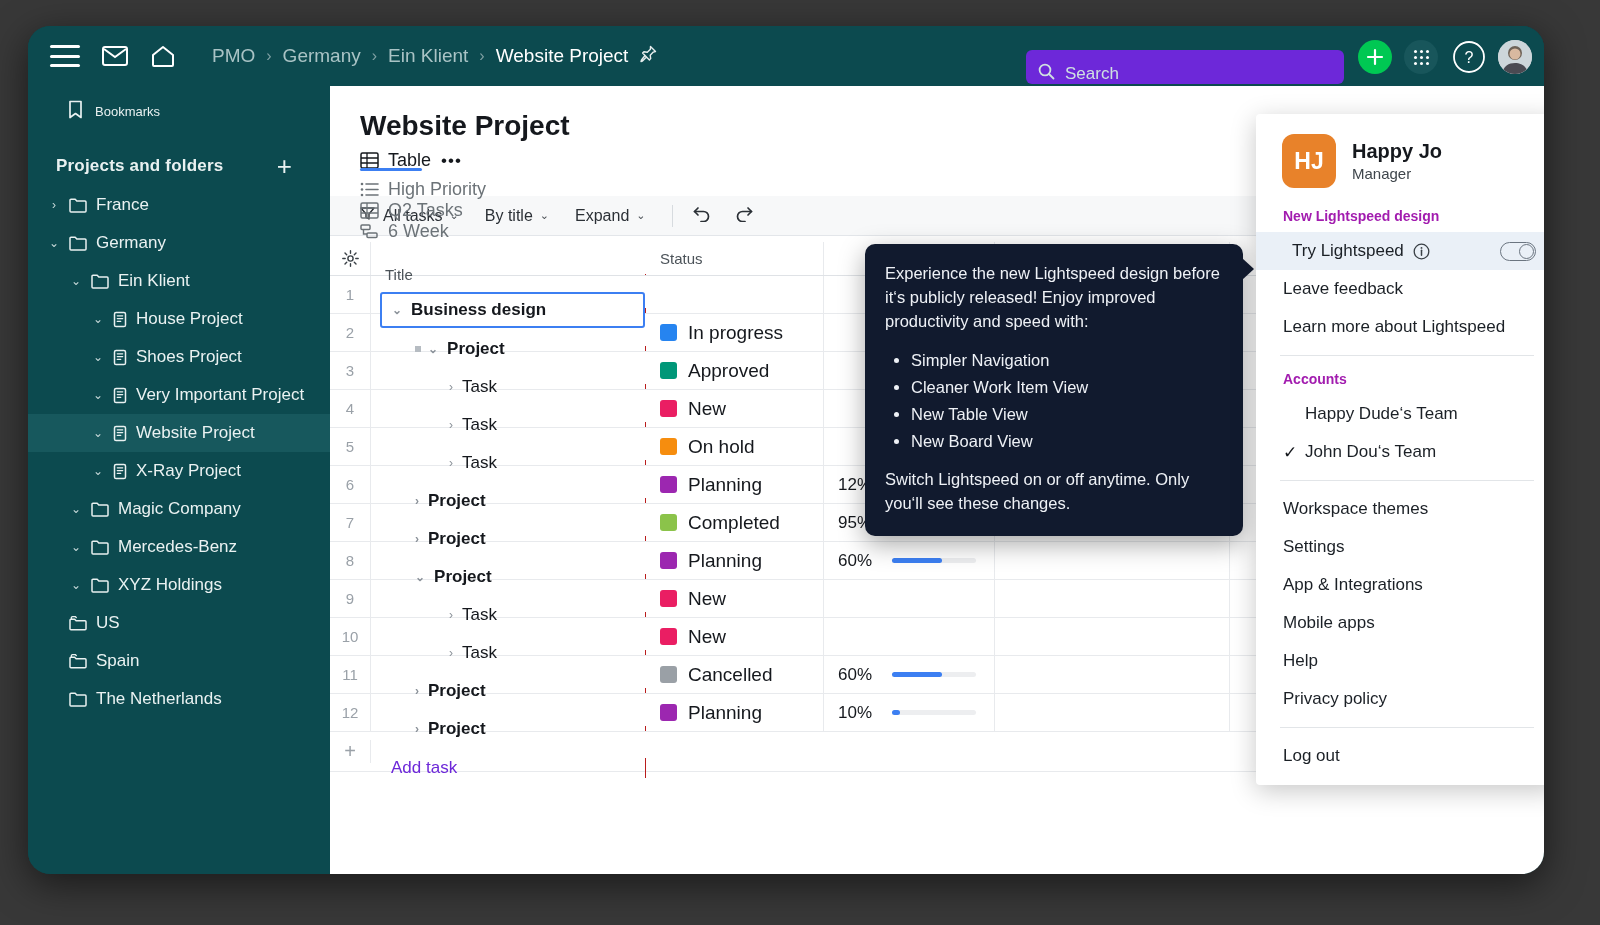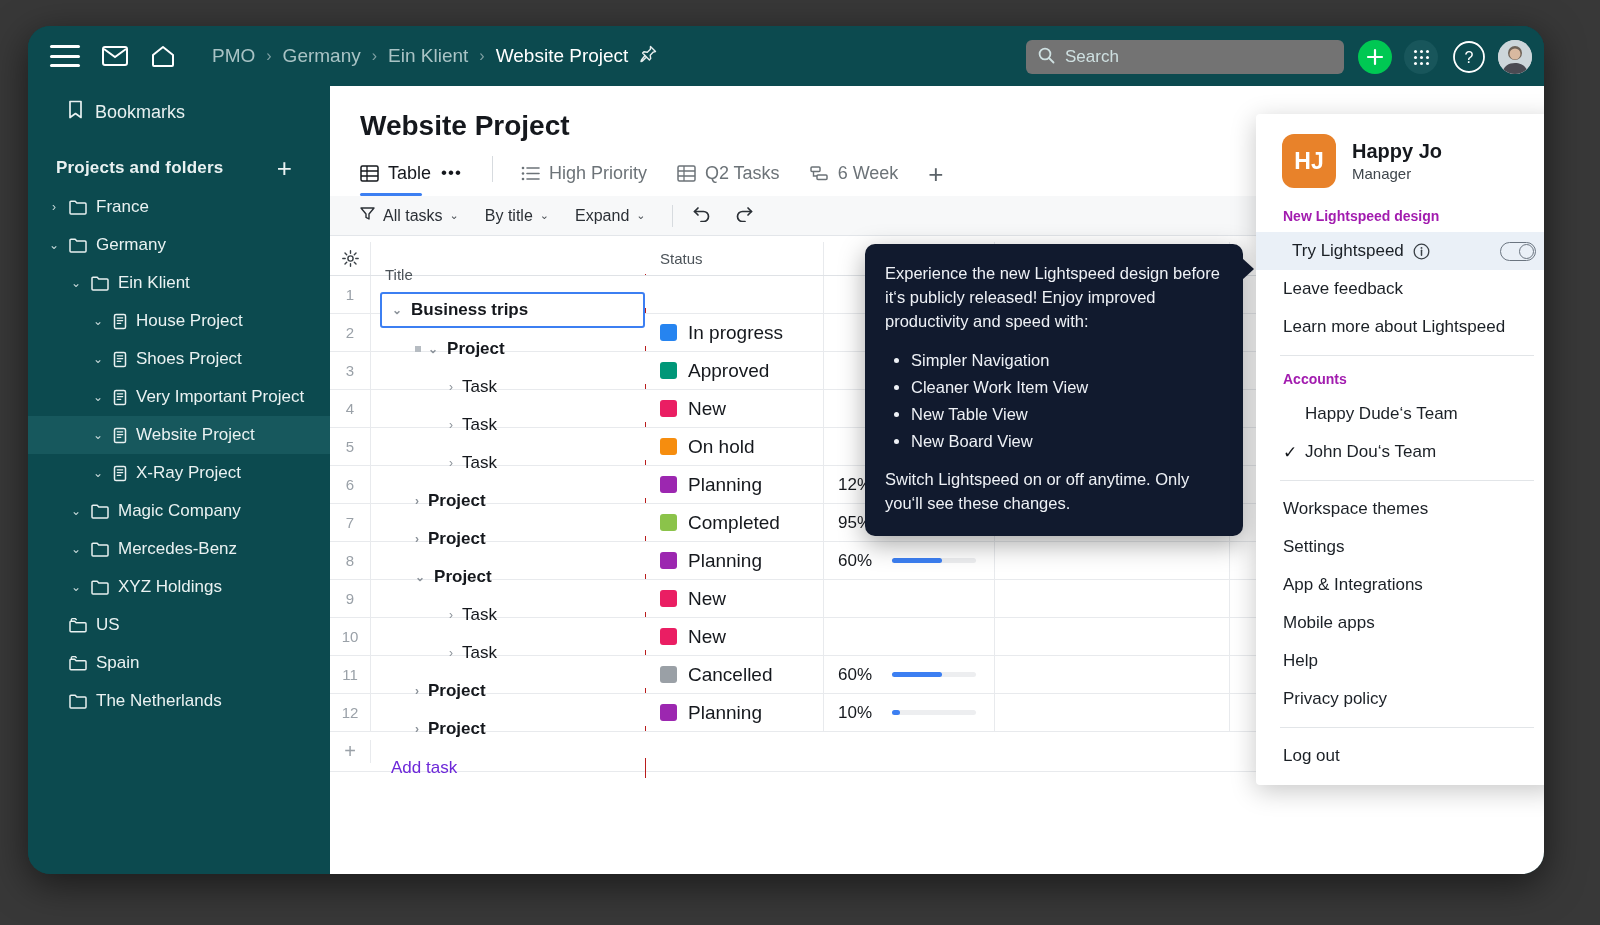--- a/index.html
+++ b/index.html
@@ -25,53 +25,53 @@
   .hamb { width: 30px; height: 22px; display:flex; flex-direction:column; justify-content:space-between; margin-right: 22px; }
   .hamb i { display:block; height:3px; background:#fff; border-radius:2px; }
   .tb-icon { margin-right: 22px; }
   .crumbs { display:flex; align-items:center; margin-left: 14px; font-size: 19px; }
   .crumb { color:#a9c3c5; white-space:nowrap; }
   .crumb.last { color:#ffffff; }
   .sep { color:#7fa0a3; margin: 0 11px; font-size: 16px; }
   .pin { margin-left: 12px; color:#e7eeee; }
 
   .search {
-    position:absolute; right: 200px; top: 14px; width: 318px; height: 34px;
-    background:#737373; border-radius:6px; display:flex; align-items:center; padding: 0 12px;
+    position:absolute; right: 200px; top: 24px; width: 318px; height: 34px;
+    background:#6d28d9; border-radius:6px; display:flex; align-items:flex-end; padding: 0 12px;
   }
   .search span.txt { color:#cfe0e1; font-size:17px; margin-left:10px; }
 
   .plusbtn { position:absolute; right: 152px; top: 14px; width:34px; height:34px; border-radius:50%;
              background:#00c853; display:flex; align-items:center; justify-content:center; }
   .grid9 { position:absolute; right: 106px; top: 14px; width:34px; height:34px; border-radius:50%;
            background:#18565b; display:flex; align-items:center; justify-content:center; }
   .g-in { display:grid; grid-template-columns: repeat(3,3px); grid-gap:3px; }
   .g-in i { width:3px; height:3px; background:#fff; border-radius:50%; display:block; }
   .helpbtn { position:absolute; right: 58px; top: 14px; width:34px; height:34px; }
   .avatar-top { position:absolute; right: 12px; top: 14px; width:34px; height:34px; border-radius:50%;
                 overflow:hidden; background:#b9c4c8; }
 
   
   .sidebar { position:absolute; left:0; top:60px; width: 302px; height: 788px; background:#0c4a4f; color:#e9f1f1; }
-  .sb-bookmarks { display:flex; align-items:center; padding: 14px 9px 0 28px; font-size: 18px; }
+  .sb-bookmarks { display:flex; align-items:center; padding: 14px 9px 0 28px; font-size: 13px; }
   .sb-bookmarks span { margin-left: 12px; }
   .sb-head { display:flex; align-items:center; justify-content:space-between; padding: 34px 38px 6px 28px; }
   .sb-head .t { font-size:17px; font-weight:bold; letter-spacing:.2px; }
   .sb-head .p { font-size:26px; line-height:20px; color:#eaf2f2; }
   .tree { margin-top: 4px; }
   .node { display:flex; align-items:center; height: 38px; font-size:17px; color:#eaf2f2; white-space:nowrap; }
   .node.sel { background:#17585d; }
   .chev { width: 16px; display:inline-block; text-align:center; font-size:12px; color:#c6d8d9; flex: 0 0 16px; }
   .nic { margin: 0 9px 0 7px; display:flex; align-items:center; }
 
   
   .main { position:absolute; left:302px; top:60px; width: 1214px; height: 788px; background:#fff; }
   .page-title { font-size: 28px; font-weight:bold; color:#15181d; padding: 24px 0 0 30px; }
 
-  .tabs { display:flex; align-items:flex-end; height: 46px; padding-left: 30px; margin-top: 8px; position:relative; }
+  .tabs { display:flex; align-items:flex-start; height: 46px; padding-left: 30px; margin-top: 8px; position:relative;flex-direction:column; }
   .tab { display:flex; align-items:center; height: 46px; font-size:18px; color:#6c7378; margin-right: 30px; position:relative; }
   .tab .lbl { margin-left: 9px; }
   .tab.active { color:#15181d; }
   .tab.active .underline { position:absolute; left:0; right: 40px; bottom:0; height:3px; background:#3c7ff2; border-radius:2px; }
   .tab .dots { margin-left: 10px; color:#15181d; letter-spacing:1px; font-size:17px; }
   .tabdiv { width:1px; height: 26px; background:#d7dbdf; margin: 0 28px 8px 0; align-self:center; }
   .tabplus { font-size: 26px; color:#5c6369; margin-bottom: 6px; }
 
   .toolbar { display:flex; align-items:center; height: 40px; padding-left: 30px; border-bottom:1px solid #e3e6ea;
              background:#f7f8f9; }
@@ -480,21 +480,21 @@
         <div class="c-extra2"></div>
       </div>
       <div id="tbody">
             <div class="trow">
               <div class="c-num">1</div>
               <div class="c-title">
                 <div class="selbox">
                   <span class="cell-title bold">
                     <span style="width:0px;flex:0 0 0px"></span>
                     <span class="tchev">⌄</span>
-                    <span>Business trips</span>
+                    <span>Business design</span>
                   </span>
                 </div>
               </div>
               <div class="c-status"></div>
               <div class="c-prog"></div>
               <div class="c-extra"></div>
               <div class="c-extra2"></div>
             </div>
             <div class="trow">
               <div class="c-num">2</div>

